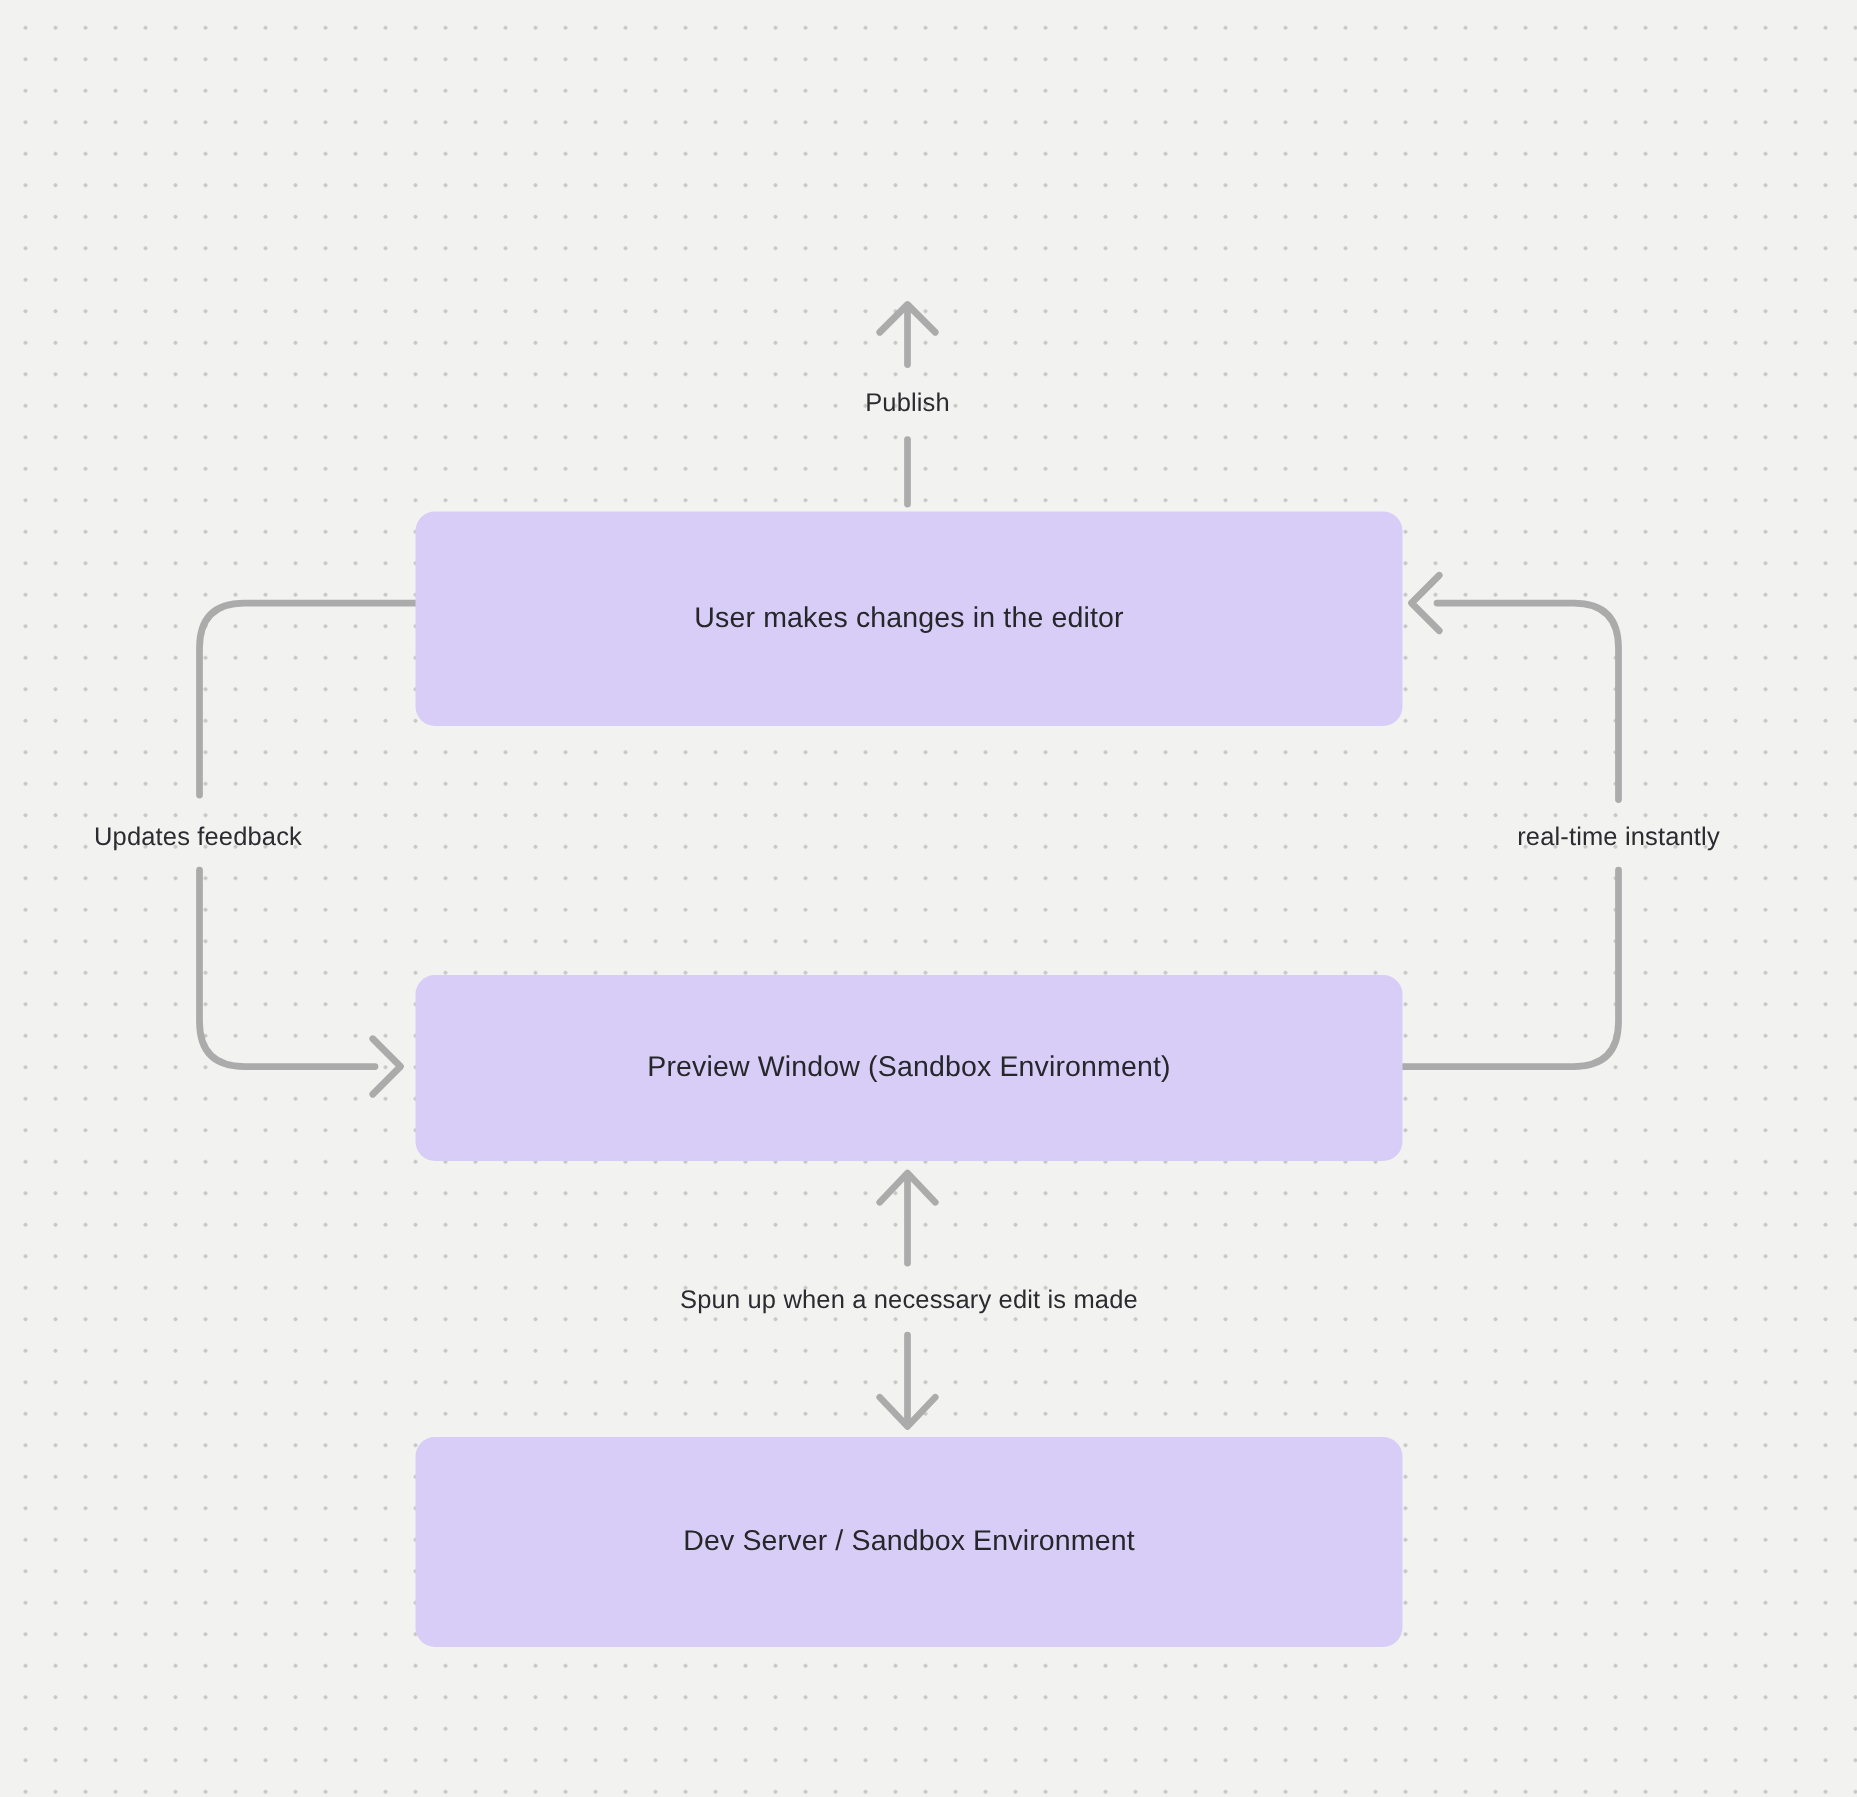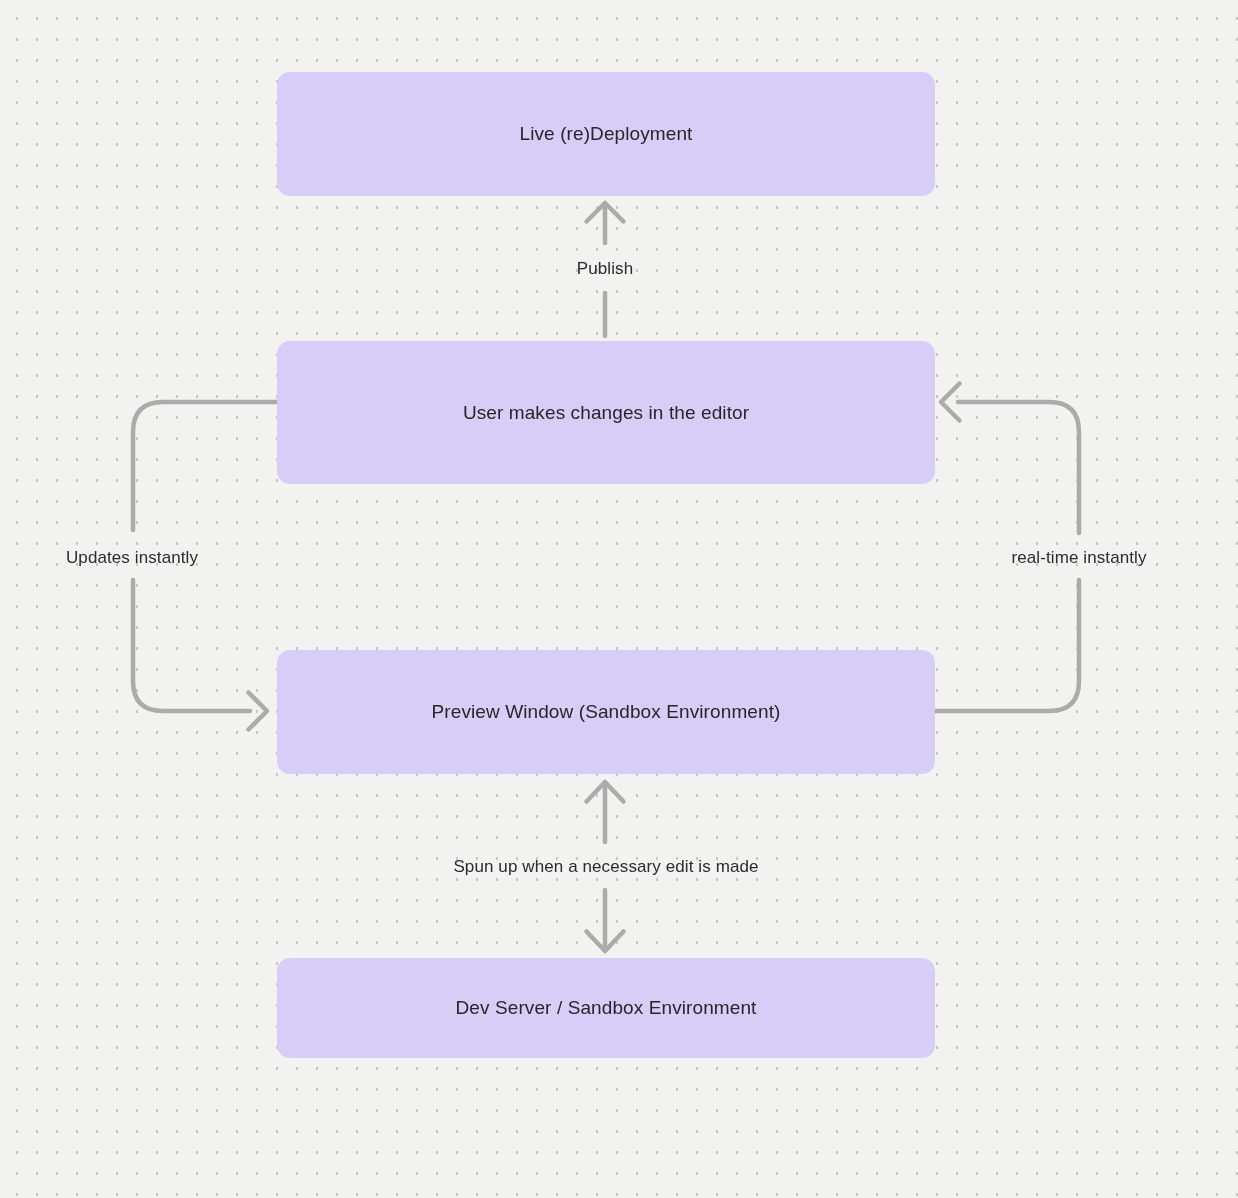--- a/index.html
+++ b/index.html
@@ -80,37 +80,34 @@
     <path d="M935 711 L1049 711 Q1079 711 1079 681 L1079 580"></path>
     <path d="M1079 533 L1079 432 Q1079 402 1049 402 L958 402"></path>
     <path d="M959.5 383.5 L941 402 L959.5 420.5"></path>
 
     <path d="M605 842 L605 784"></path>
     <path d="M586.5 801.5 L605 782 L623.5 801.5"></path>
     <path d="M605 890 L605 948"></path>
     <path d="M586.5 931.5 L605 951 L623.5 931.5"></path>
   </svg>
 
-  <div class="node" style="top: 72px; height: 124px;">
-    <span>Live (re)Deployment</span>
-  </div>
 
   <div class="node" style="top: 341px; height: 143px;">
     <span>User makes changes in the editor</span>
   </div>
 
   <div class="node" style="top: 650px; height: 124px;">
     <span>Preview Window (Sandbox Environment)</span>
   </div>
 
-  <div class="node" style="top: 958px; height: 100px;">
+  <div class="node" style="top: 958px; height: 140px;">
     <span>Dev Server / Sandbox Environment</span>
   </div>
 
   <div class="edge-label" style="left: 605px; top: 269px;">Publish</div>
 
-  <div class="edge-label" style="left: 132px; top: 558px;">Updates instantly</div>
+  <div class="edge-label" style="left: 132px; top: 558px;">Updates feedback</div>
 
   <div class="edge-label" style="left: 1079px; top: 558px;">real-time instantly</div>
 
   <div class="edge-label" style="left: 606px; top: 867px;">Spun up when a necessary edit is made</div>
 
 </div>
 
 </body></html>

